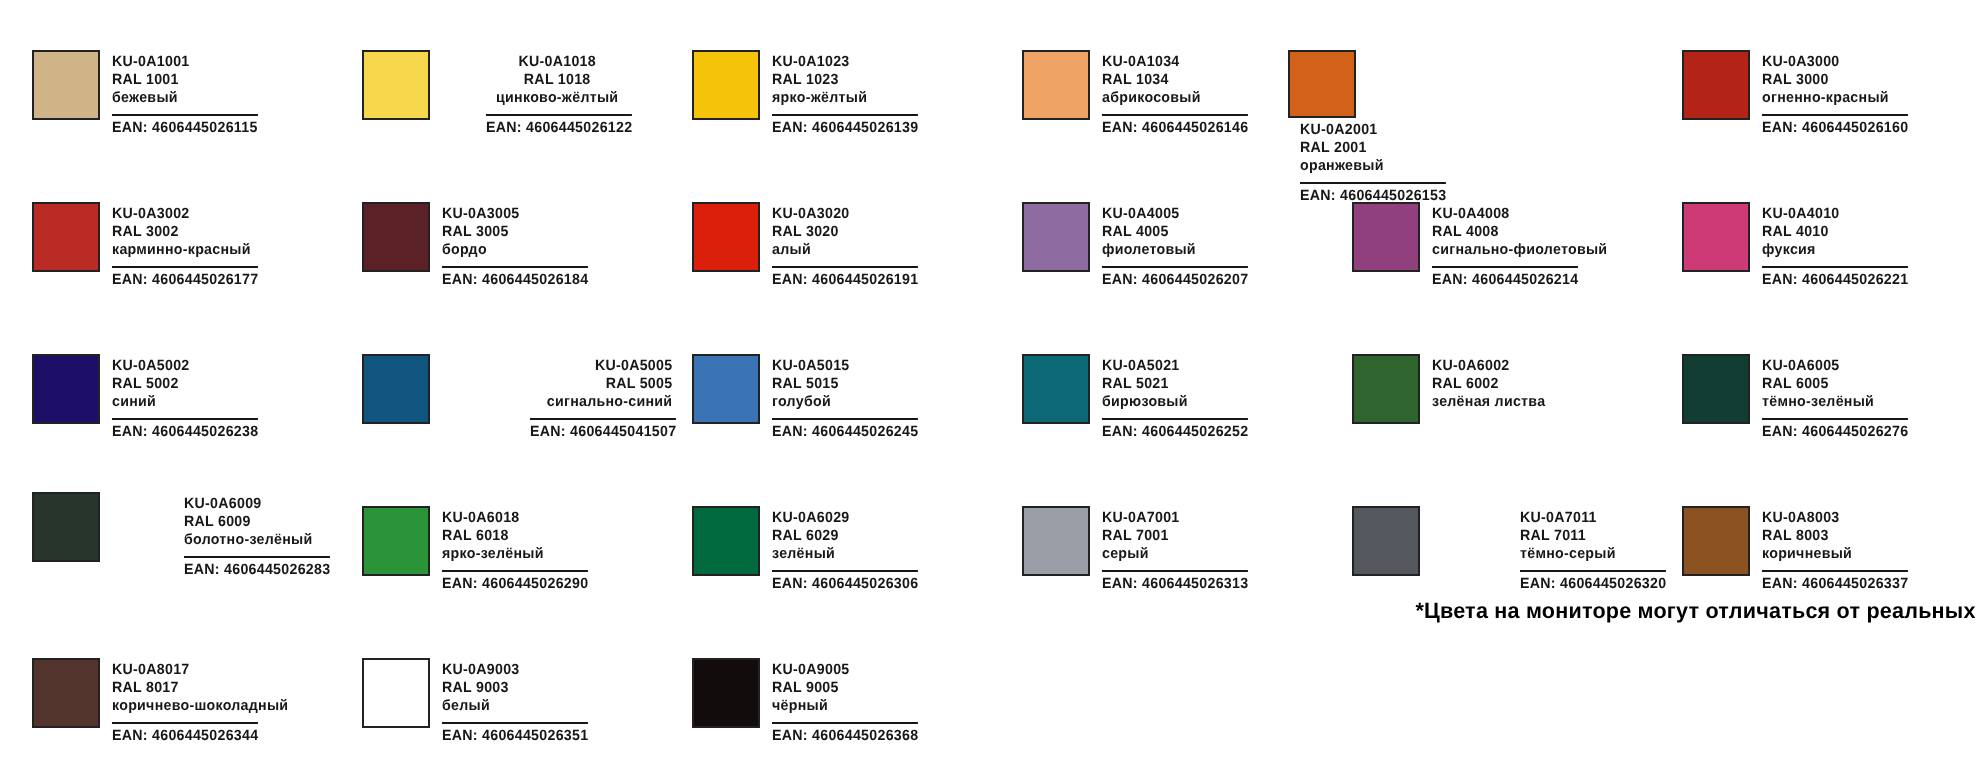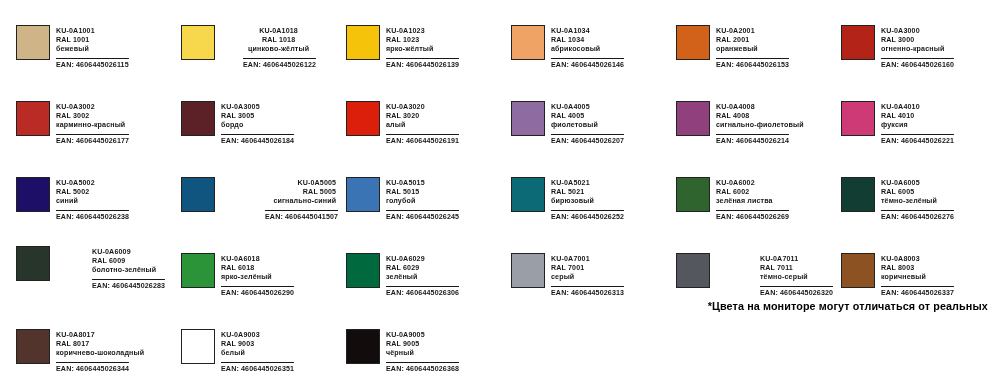--- a/index.html
+++ b/index.html
@@ -128,21 +128,21 @@
       </div>
       <div class="swatch-card" style="left: 511px; top: 25px;">
         <div class="swatch-chip" style="background: rgb(239, 163, 101);"></div>
         <div class="swatch-text">
           <div class="line article">KU-0A1034</div>
           <div class="line ral">RAL 1034</div>
           <div class="line name">абрикосовый</div>
           <div><div class="line ean">EAN: 4606445026146</div></div>
         </div>
       </div>
-      <div class="swatch-card" style="left: 676px; top: 25px;">
+      <div class="swatch-card" style="left: 644px; top: 25px; flex-direction: column;">
         <div class="swatch-chip" style="background: rgb(210, 97, 26);"></div>
         <div class="swatch-text">
           <div class="line article">KU-0A2001</div>
           <div class="line ral">RAL 2001</div>
           <div class="line name">оранжевый</div>
           <div><div class="line ean">EAN: 4606445026153</div></div>
         </div>
       </div>
       <div class="swatch-card" style="left: 841px; top: 25px;">
         <div class="swatch-chip" style="background: rgb(180, 35, 24);"></div>
@@ -242,21 +242,20 @@
           <div class="line name">бирюзовый</div>
           <div><div class="line ean">EAN: 4606445026252</div></div>
         </div>
       </div>
       <div class="swatch-card" style="left: 676px; top: 177px;">
         <div class="swatch-chip" style="background: rgb(47, 100, 47);"></div>
         <div class="swatch-text">
           <div class="line article">KU-0A6002</div>
           <div class="line ral">RAL 6002</div>
           <div class="line name">зелёная листва</div>
-          <div><div class="line ean">EAN: 4606445026269</div></div>
         </div>
       </div>
       <div class="swatch-card" style="left: 841px; top: 177px;">
         <div class="swatch-chip" style="background: rgb(17, 61, 50);"></div>
         <div class="swatch-text">
           <div class="line article">KU-0A6005</div>
           <div class="line ral">RAL 6005</div>
           <div class="line name">тёмно-зелёный</div>
           <div><div class="line ean">EAN: 4606445026276</div></div>
         </div>

